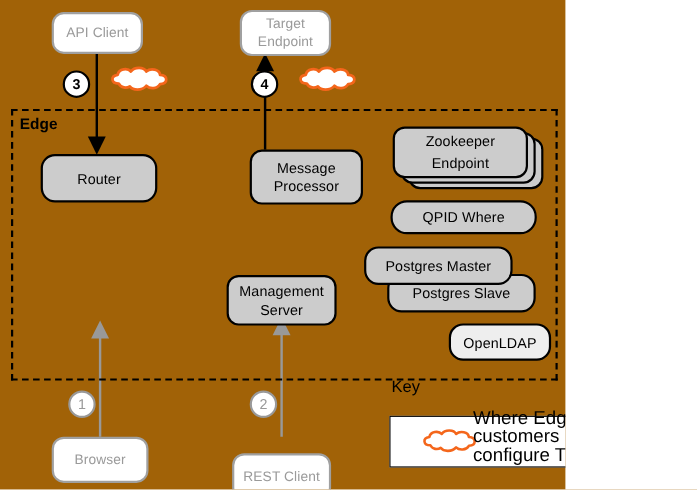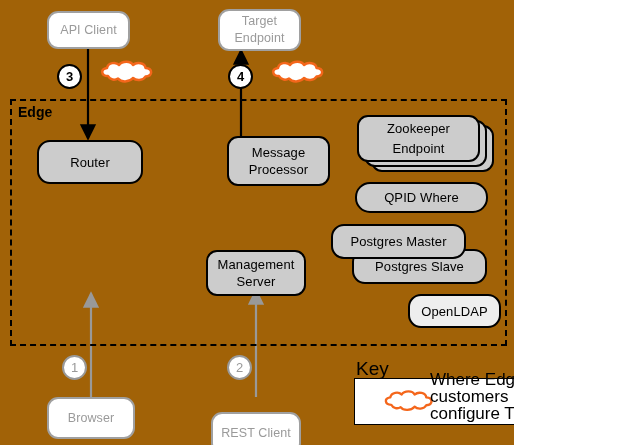--- a/index.html
+++ b/index.html
@@ -96,22 +96,22 @@
     left: 0; top: 0;
     width: 634px;
     height: 445px;
     pointer-events: none;
   }
 
   
   #key-title {
     position: absolute;
     left: 356px;
-    top: 358px;
-    font-size: 19px;
+    top: 343px;
+    font-size: 15px;
     color: #000000;
   }
   #key-box {
     position: absolute;
     left: 354px;
     top: 378px;
     width: 272px;
     height: 47px;
     border: 1px solid #000000;
     box-sizing: border-box;

